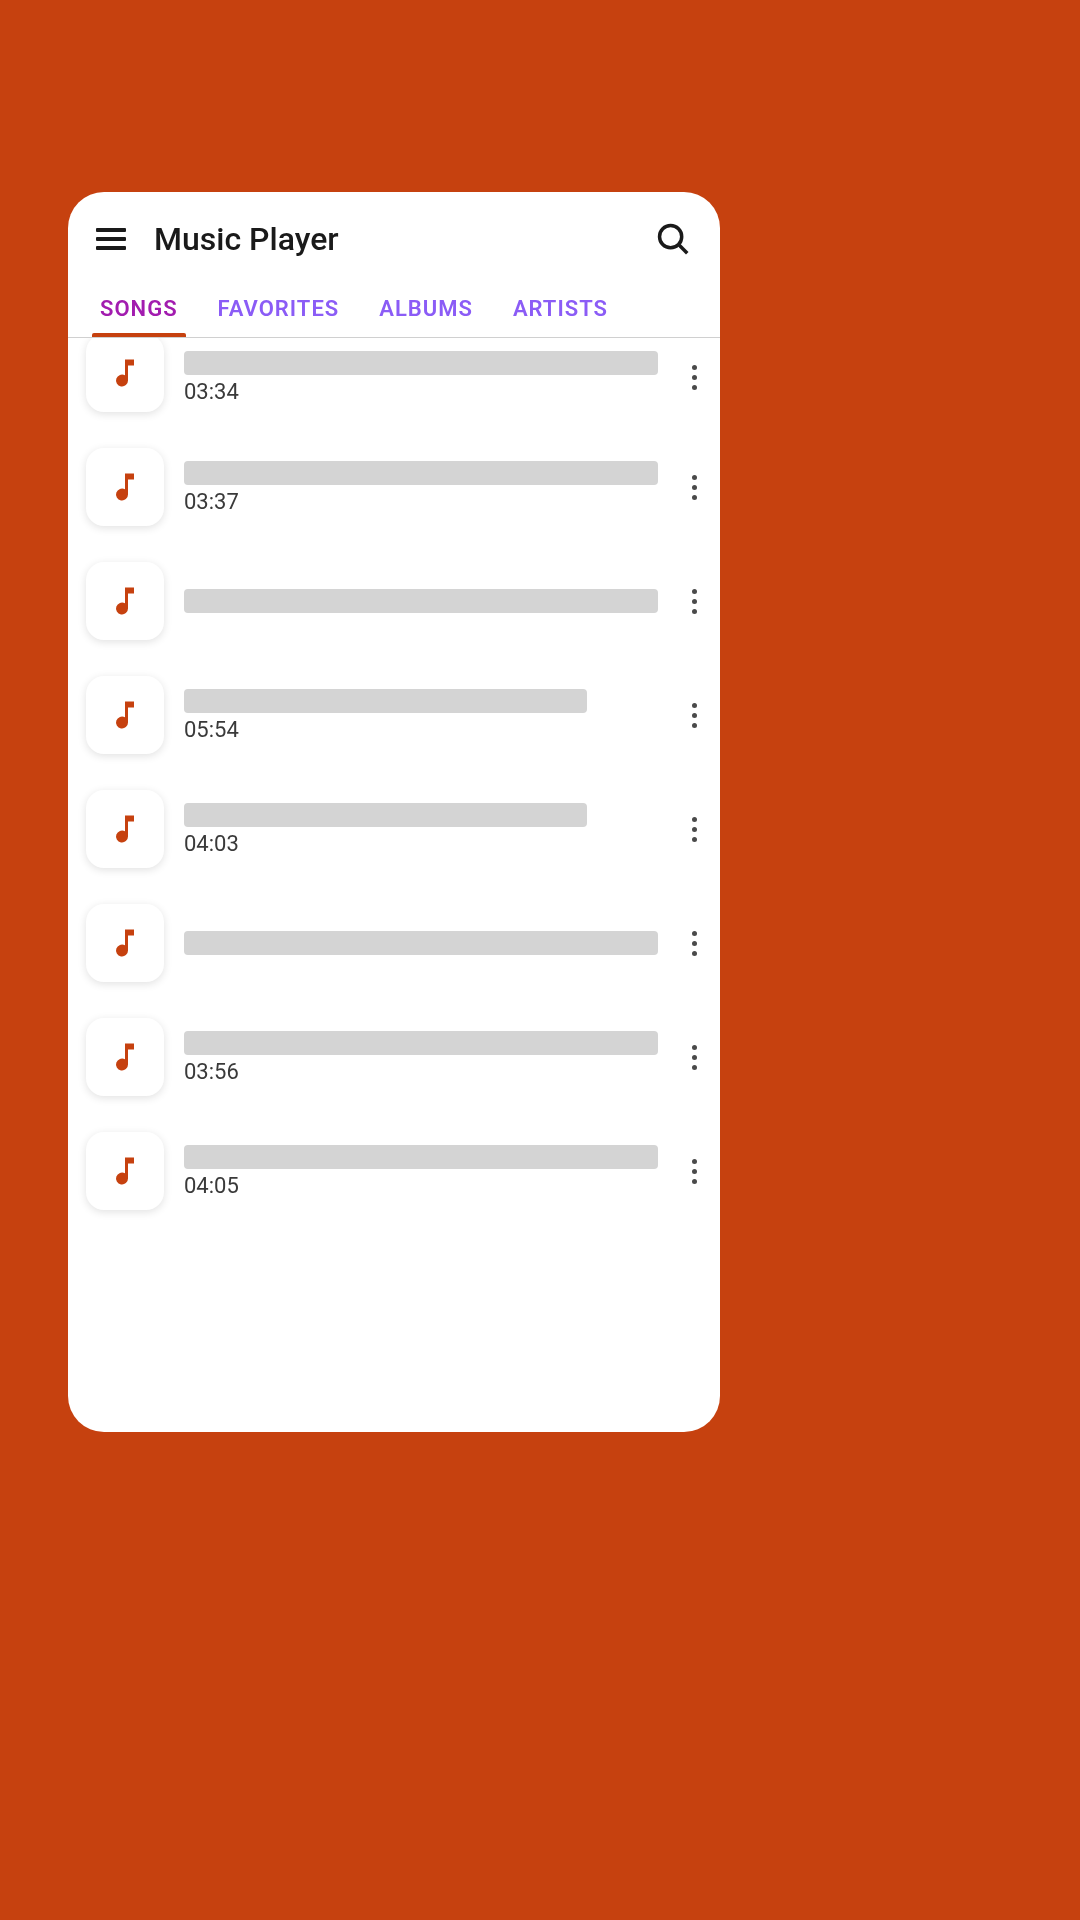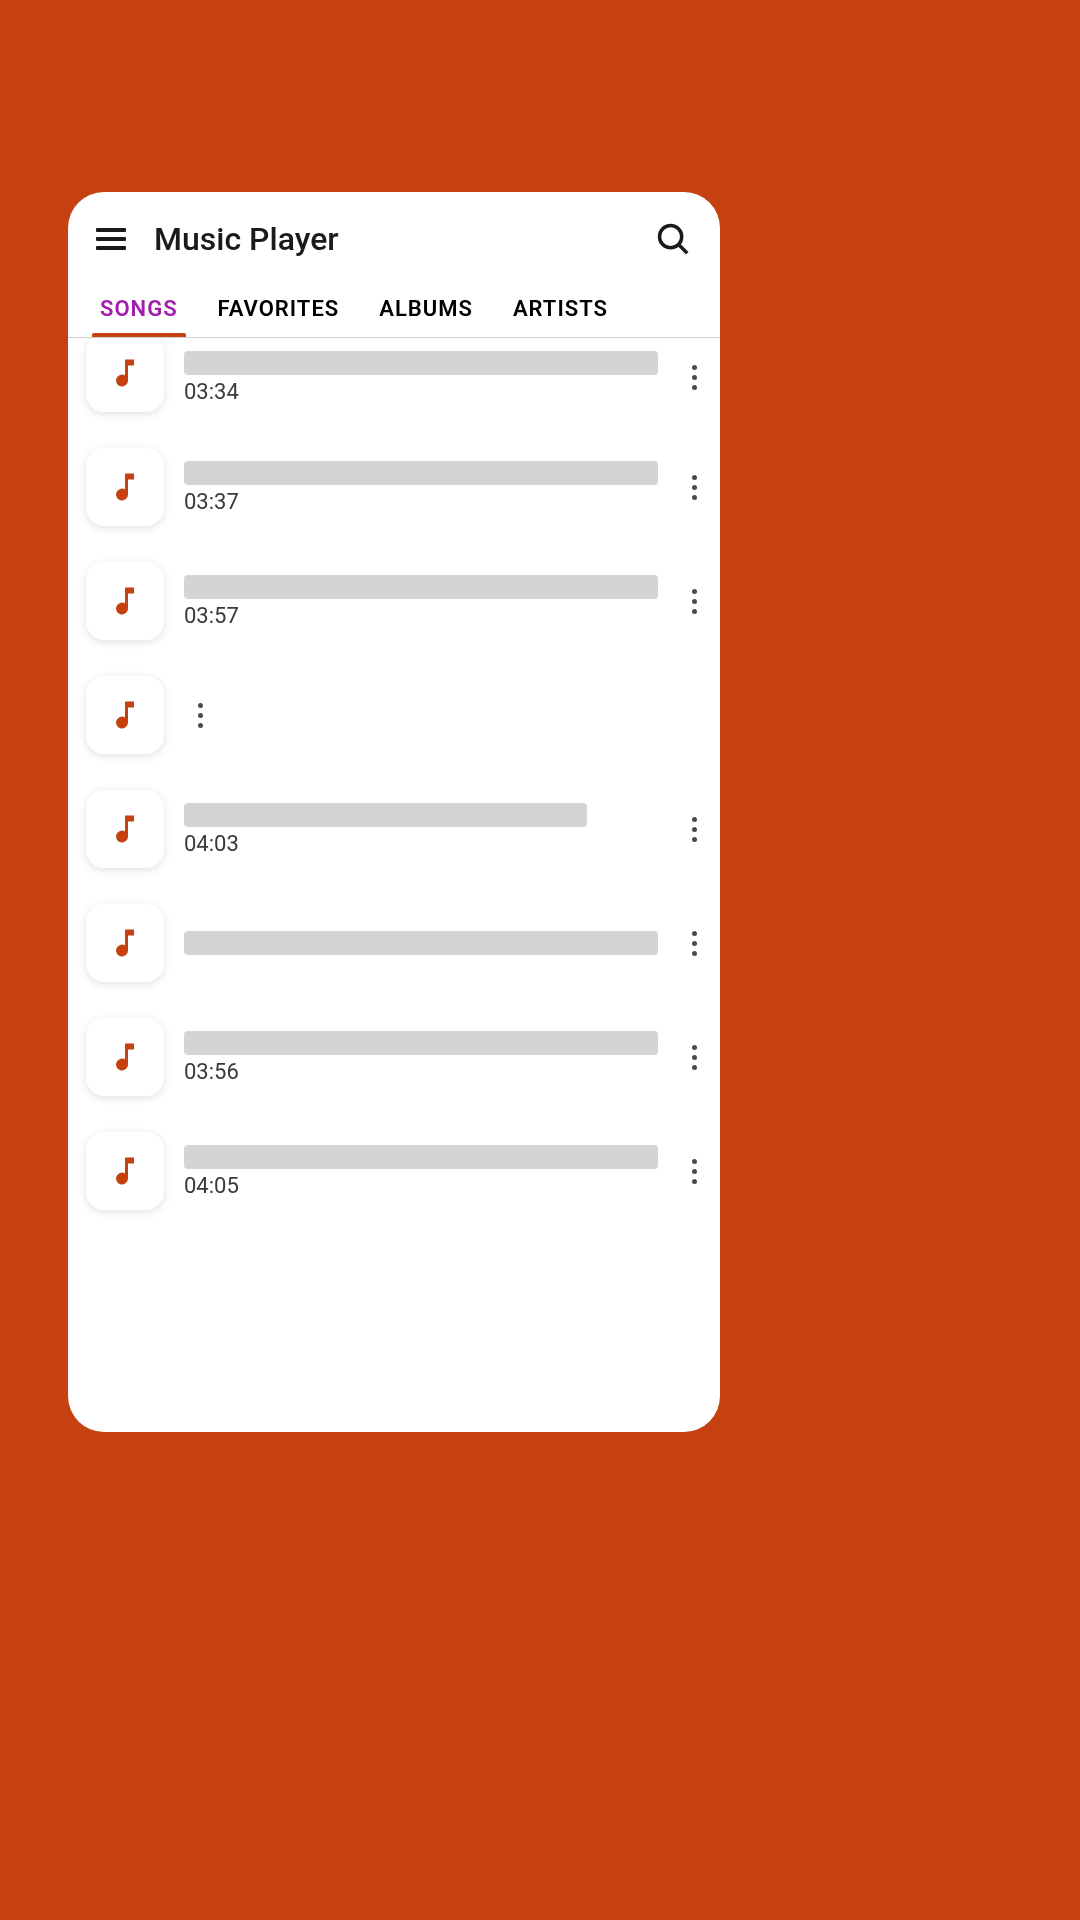--- a/index.html
+++ b/index.html
@@ -65,21 +65,21 @@
     .tabs {
       display: flex;
       border-bottom: 1px solid #d0d0d0;
       padding: 0 12px;
     }
     .tab {
       padding: 20px 20px 16px 20px;
       font-size: 22px;
       font-weight: 600;
       letter-spacing: 1px;
-      color: #000000;
+      color: #8b5cf6;
       cursor: pointer;
       position: relative;
     }
     .tab.active {
       color: #a21caf;
     }
     .tab.active::after {
       content: '';
       position: absolute;
       bottom: 0;
@@ -219,34 +219,37 @@
     </div>
 
     <div class="song-item">
       <div class="song-icon-box">
         <svg viewBox="0 0 24 24" fill="#c6410f">
             <path d="M12 3v10.55A4 4 0 1 0 14 17V7h4V3h-6z"></path>
           </svg>
       </div>
       <div class="song-info">
         <div class="song-title-placeholder"></div>
-        <div class="song-duration">03:57</div>
-      </div>
-      <div class="more-icon">
-          <span></span>
-          <span></span>
-          <span></span>
-        </div>
-    </div>
-
-    <div class="song-item">
-      <div class="song-icon-box">
-        <svg viewBox="0 0 24 24" fill="#c6410f">
-            <path d="M12 3v10.55A4 4 0 1 0 14 17V7h4V3h-6z"></path>
-          </svg>
+      </div>
+      <div class="more-icon">
+          <span></span>
+          <span></span>
+          <span></span>
+        </div>
+    </div>
+
+    <div class="song-item">
+      <div class="song-icon-box">
+        <svg viewBox="0 0 24 24" fill="#c6410f">
+            <path d="M12 3v10.55A4 4 0 1 0 14 17V7h4V3h-6z"></path>
+          </svg>
+      </div>
+      <div class="song-info">
+        <div class="song-title-placeholder" style="width:85%"></div>
+        <div class="song-duration">05:54</div>
       </div>
       <div class="more-icon">
           <span></span>
           <span></span>
           <span></span>
         </div>
     </div>
 
     <div class="song-item">
       <div class="song-icon-box">

